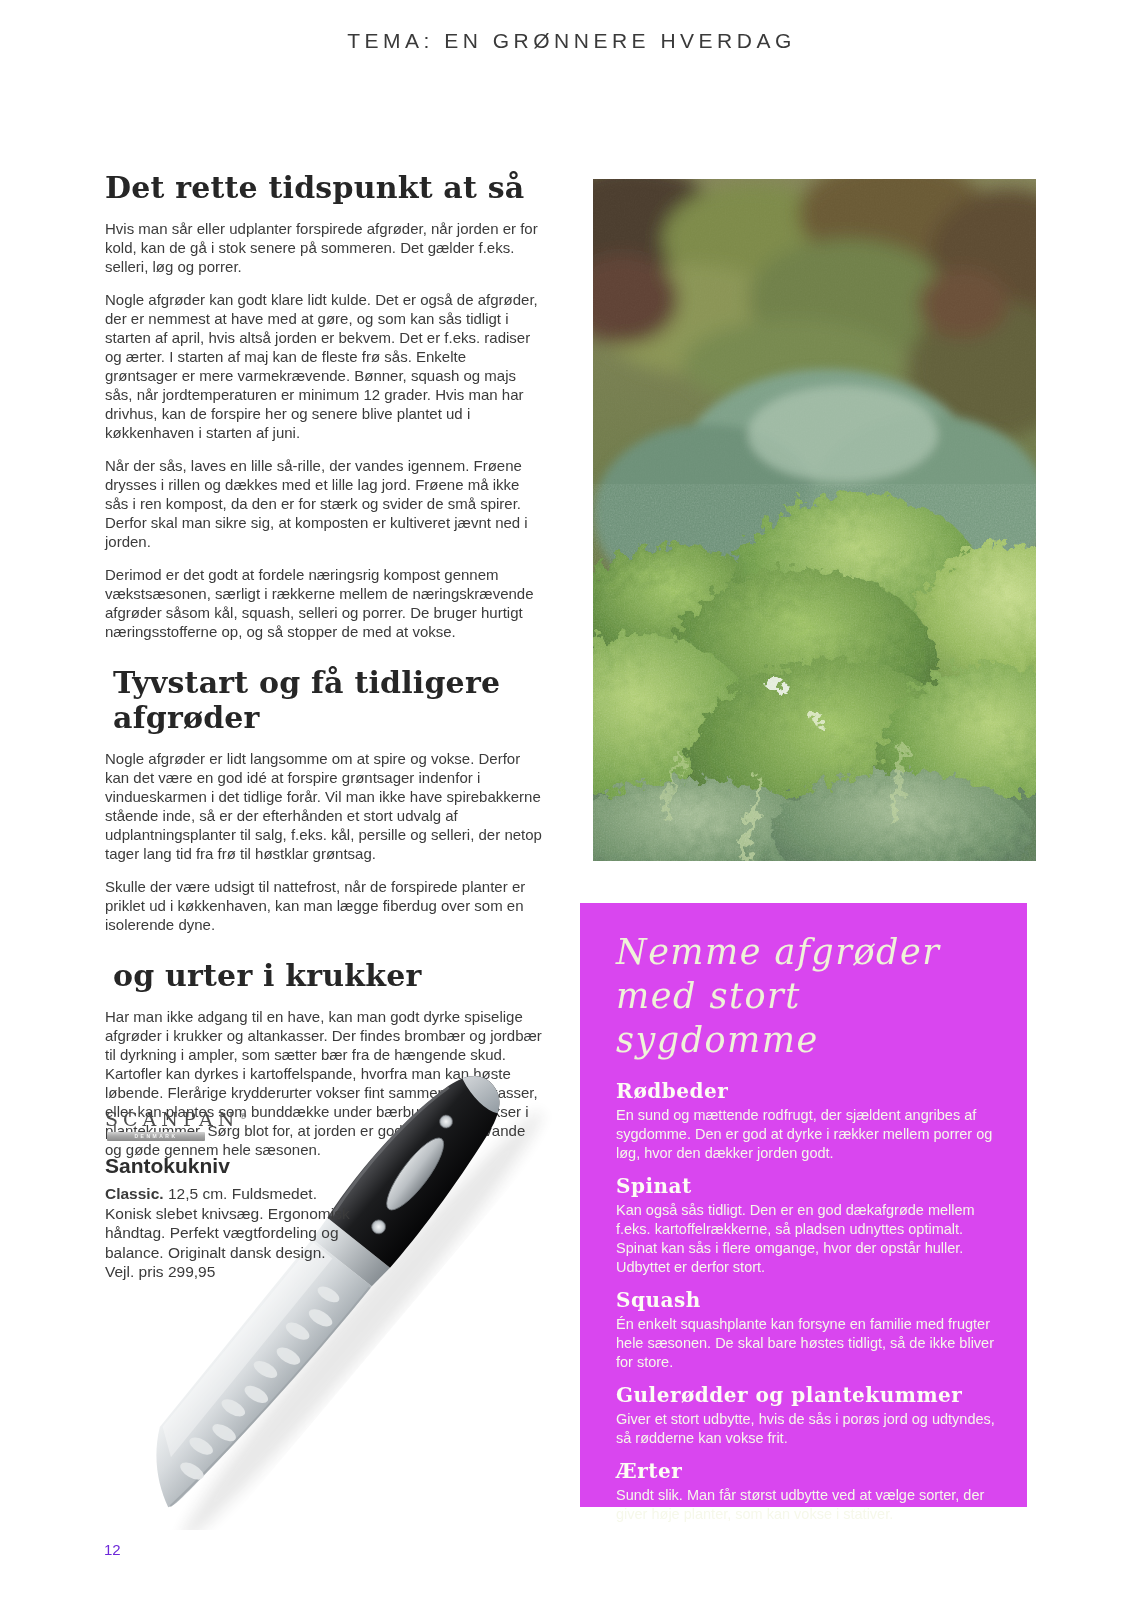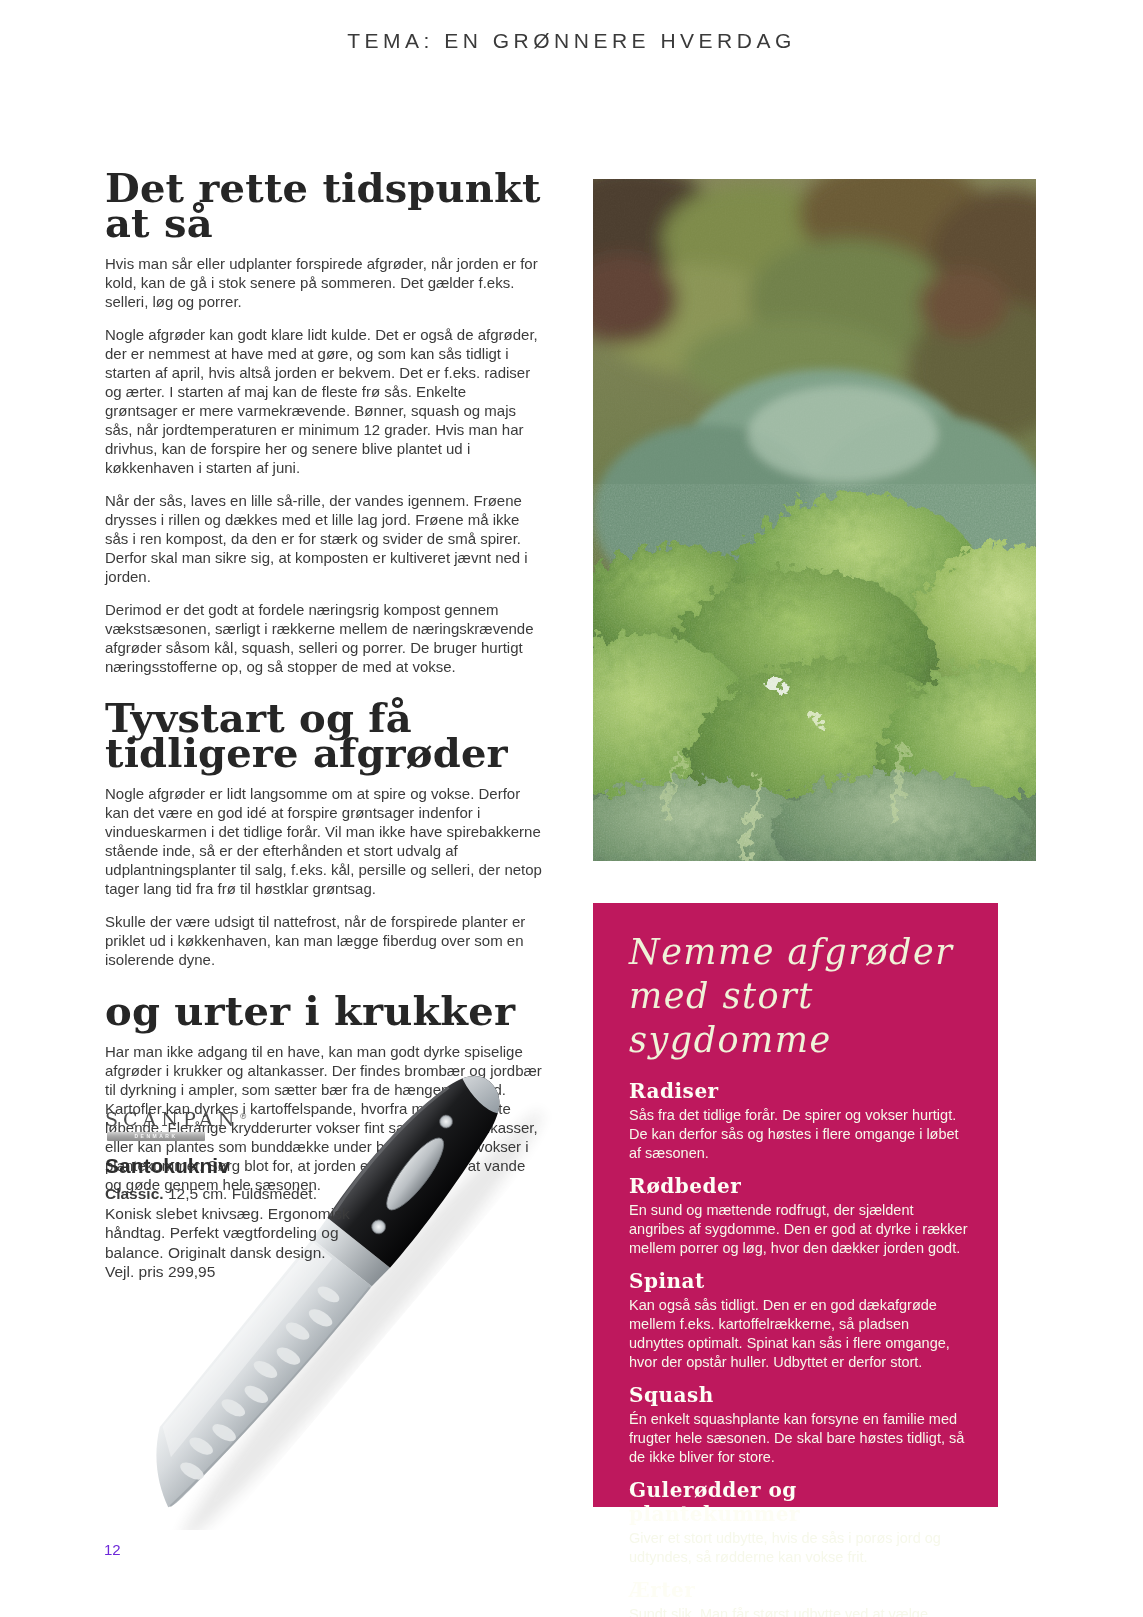--- a/index.html
+++ b/index.html
@@ -9,23 +9,23 @@
   }
   
   .kicker {
     position:absolute; top:29px; left:0; width:100%; text-align:center;
     font-size:21px; letter-spacing:4.5px; color:#3a3a3a; font-weight:400;
   }
   
   .article { position:absolute; left:105px; top:170px; width:437px; }
   .serif-h {
     font-family:"DejaVu Serif", serif; font-weight:700; color:#262626;
-    font-size:40px; line-height:35px; margin:0 0 10px 0; letter-spacing:0.2px;
-  }
-  .serif-h.mt { margin-top:24px; }
+    font-size:30px; line-height:35px; margin:0 0 10px 0; letter-spacing:0.2px;
+  }
+  .serif-h.mt { margin-top:24px;margin-left:8px; }
   .article p { font-size:15px; line-height:19px; margin:14px 0 14px 0; color:#3b3b3b; }
   
   .product { position:absolute; left:105px; top:1108px; width:245px; z-index:3; }
   .brand { font-family:"DejaVu Serif", serif; font-size:19px; letter-spacing:5px; color:#4c4c4c; }
   .brand sup { font-size:8px; vertical-align:super; letter-spacing:0; }
   .brand-bar {
     width:98px; height:9px; margin:2px 0 13px 2px; text-align:center;
     background:linear-gradient(180deg,#d2d2d2 0%,#a9a9a9 45%,#8b8b8b 100%);
     border-radius:1px;
   }
@@ -34,22 +34,22 @@
   .product-desc { font-size:15.5px; line-height:19.5px; color:#3b3b3b; margin:0; }
   .product-desc strong { font-weight:bold; }
   .product-price { font-size:15.5px; line-height:19.5px; color:#3b3b3b; }
   
   .knife-wrap { position:absolute; left:85px; top:1030px; width:480px; height:500px; z-index:1; }
   
   .photo { position:absolute; left:593px; top:179px; width:443px; height:682px; }
   .photo svg { display:block; }
   
   .greenbox {
-    position:absolute; left:593px; top:903px; width:405px; height:604px;
-    background:#be185d; box-sizing:border-box; padding:27px 30px 0 36px;
+    position:absolute; left:580px; top:903px; width:447px; height:604px;
+    background:#d946ef; box-sizing:border-box; padding:27px 30px 0 36px;
   }
   .gb-title {
     font-family:"DejaVu Serif", serif; font-style:italic; font-weight:400;
     font-size:35px; line-height:44px; letter-spacing:1.5px; color:#eff3d8;
     margin:0 0 17px 0;
   }
   .gb-item h3 {
     font-family:"DejaVu Serif", serif; font-weight:700; font-size:20px;
     line-height:24px; color:#fdfdf4; letter-spacing:0.5px; margin:0 0 3px 0;
   }
@@ -254,24 +254,20 @@
     </svg>
   </div>
 
   <div class="greenbox">
     <div class="gb-title">
         <span style="display:block">Nemme afgrøder</span>
         <span style="display:block">med stort sygdomme</span>
       </div>
 
     <div class="gb-item">
-      <h3>Radiser</h3>
-      <p>Sås fra det tidlige forår. De spirer og vokser hurtigt. De kan derfor sås og høstes i flere omgange i løbet af sæsonen.</p>
-    </div>
-    <div class="gb-item">
       <h3>Rødbeder</h3>
       <p>En sund og mættende rodfrugt, der sjældent angribes af sygdomme. Den er god at dyrke i rækker mellem porrer og løg, hvor den dækker jorden godt.</p>
     </div>
     <div class="gb-item">
       <h3>Spinat</h3>
       <p>Kan også sås tidligt. Den er en god dækafgrøde mellem f.eks. kartoffelrækkerne, så pladsen udnyttes optimalt. Spinat kan sås i flere omgange, hvor der opstår huller. Udbyttet er derfor stort.</p>
     </div>
     <div class="gb-item">
       <h3>Squash</h3>
       <p>Én enkelt squashplante kan forsyne en familie med frugter hele sæsonen. De skal bare høstes tidligt, så de ikke bliver for store.</p>

